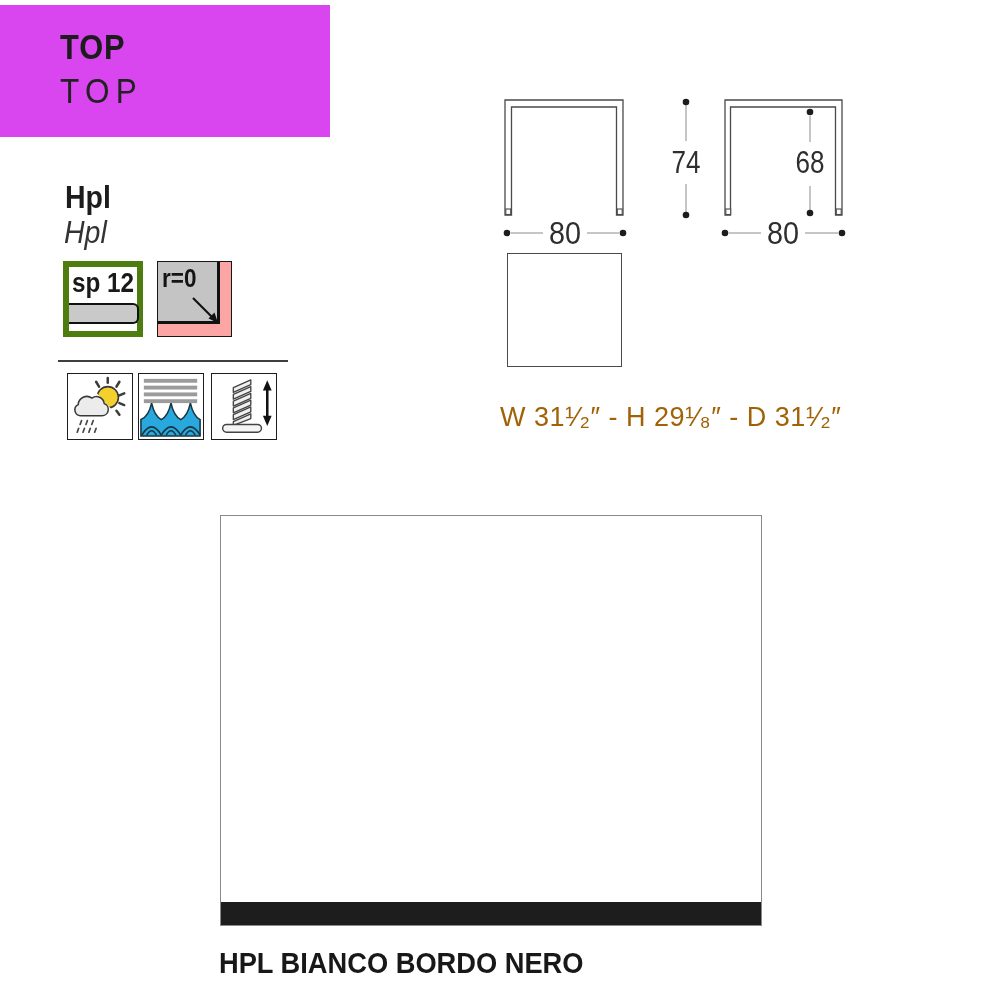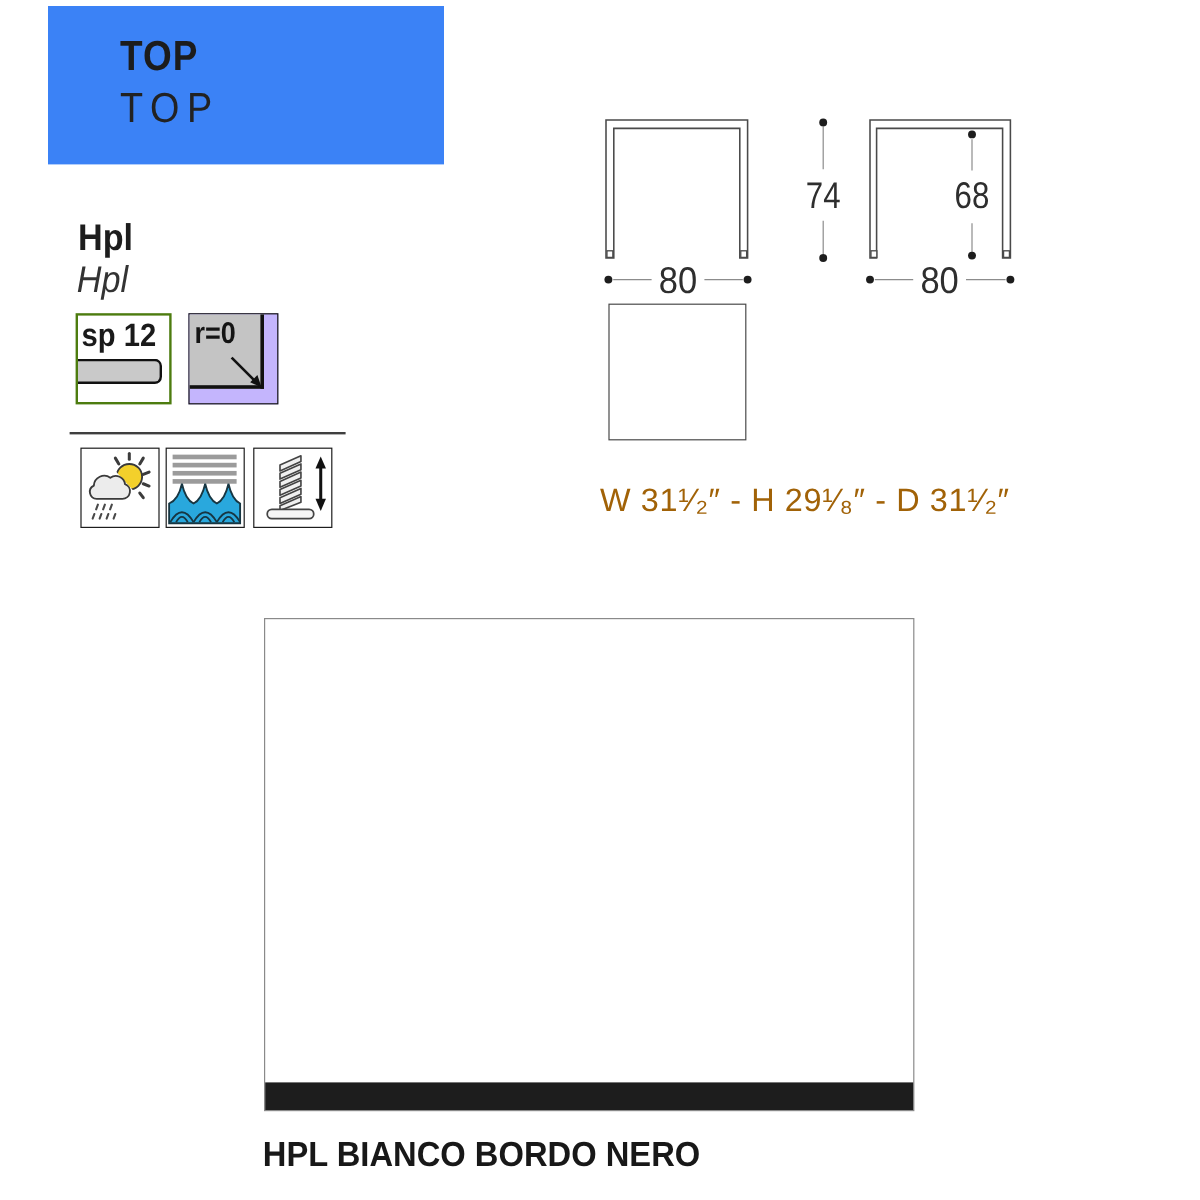--- a/index.html
+++ b/index.html
@@ -9,22 +9,21 @@
     width: 1000px;
     height: 1000px;
     background: #ffffff;
     font-family: "Liberation Sans", sans-serif;
     overflow: hidden;
   }
   .header-band {
     position: absolute;
     left: 0; top: 5px;
     width: 330px; height: 132px;
-    background: #3b82f6;
-    margin-left: 40px;
+    background: #d946ef;
   }
   .header-title {
     position: absolute;
     left: 60px; top: 22px;
     font-size: 35px; font-weight: 800;
     color: #1c1c1c;
     transform: scaleX(0.88);
     transform-origin: left center;
     letter-spacing: 1px;
   }
@@ -50,21 +49,21 @@
     left: 64px; top: 215px;
     font-size: 31px; font-weight: 400; font-style: italic;
     color: #333333;
     transform: scaleX(0.92);
     transform-origin: left center;
   }
   .thickness-box {
     position: absolute;
     left: 63px; top: 261px;
     width: 80px; height: 76px;
-    border: 2px solid #4d7c0f;
+    border: 6px solid #4d7c0f;
     background: #ffffff;
   }
   .thickness-label {
     position: absolute;
     left: 3px; top: 1px;
     font-size: 27px; font-weight: 800;
     color: #1a1a1a;
     transform: scaleX(0.9);
     transform-origin: left top;
     white-space: nowrap;
@@ -76,21 +75,21 @@
     background: #c9c9c9;
     border: 2.5px solid #111111;
     border-left: none;
     border-radius: 0 6px 6px 0;
   }
   .radius-box {
     position: absolute;
     left: 157px; top: 261px;
     width: 75px; height: 76px;
     border: 1.5px solid #161616;
-    background: #c4b5fd;
+    background: #fca5a5;
   }
   .radius-gray {
     position: absolute;
     left: 0; top: 0;
     width: 62px; height: 62px;
     background: #c4c4c4;
     border-right: 3px solid #111111;
     border-bottom: 3px solid #111111;
   }
   .radius-label {

